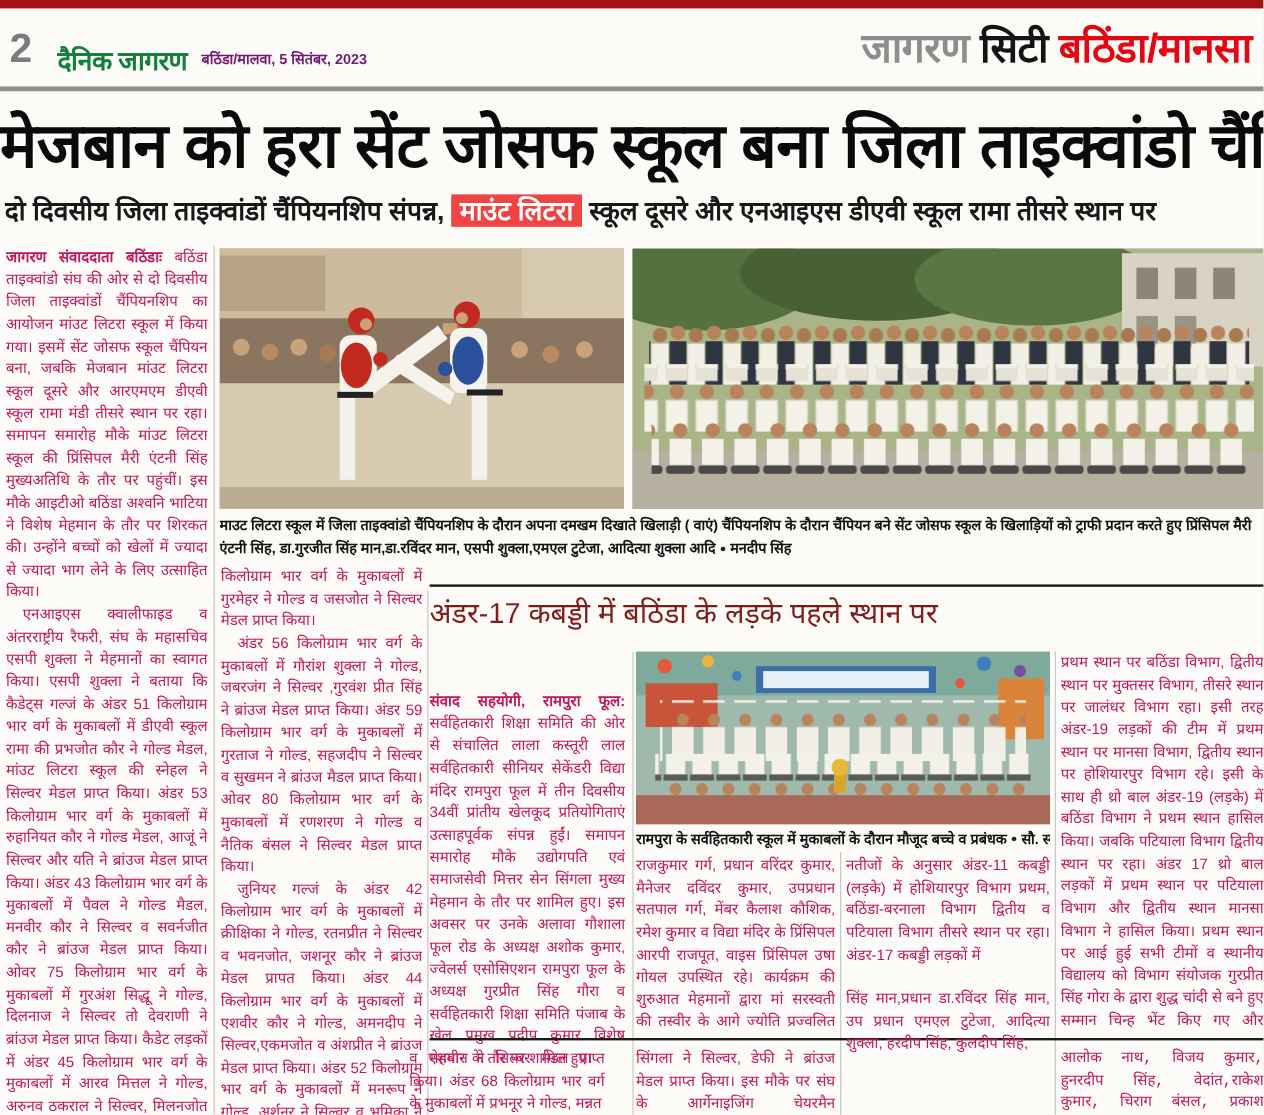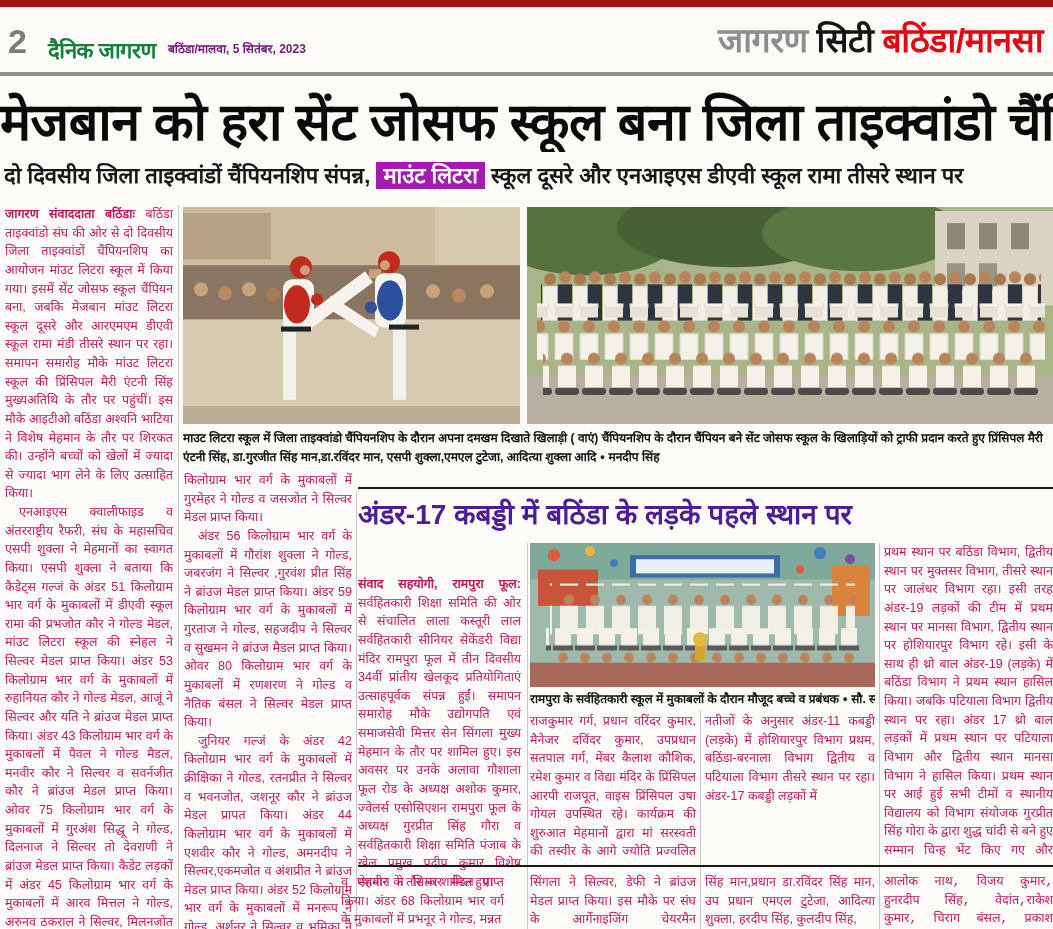--- a/index.html
+++ b/index.html
@@ -10,29 +10,29 @@
   .pageno{left:8px;top:24px;font-size:34px;font-weight:800;color:#7c7c7c;line-height:1;}
   .paperlogo{left:48px;top:34px;font-size:22px;font-weight:800;color:#15803d;letter-spacing:-0.5px;}
   .edition{left:168px;top:40px;font-size:12px;font-weight:700;color:#701a75;}
   .mast-right{right:10px;top:16px;font-size:34px;font-weight:800;letter-spacing:-0.5px;white-space:nowrap;}
   .mast-gray{color:#8d8d8d;}
   .mast-black{color:#141414;}
   .mast-red{color:#e30613;}
   .mastrule{left:0;top:72px;width:1053px;height:4px;background:#8f8f8f;}
   .headline1{left:0;top:82px;width:1053px;height:70px;font-size:52px;font-weight:800;color:#0a0a0a;white-space:nowrap;overflow:hidden;text-align:center;letter-spacing:-0.5px;line-height:1.55;}
   .subhead{left:4px;top:158px;width:1049px;height:40px;font-size:22px;font-weight:700;color:#181818;white-space:nowrap;overflow:hidden;line-height:1.6;}
-  .hl-box{background:#a21caf;color:#ffffff;padding:1px 7px;}
+  .hl-box{background:#ef4444;color:#ffffff;padding:1px 7px;}
   .body-text{font-size:12.5px;line-height:1.49;text-align:justify;color:#be185d;overflow:hidden;}
   .body-text p{margin:0;}
   .body-text p + p{text-indent:14px;}
   .lead{font-weight:700;}
   .caption{font-size:12px;font-weight:600;color:#111;line-height:1.55;overflow:hidden;}
   .credit{font-weight:700;}
   .bullet{font-size:9px;vertical-align:1px;color:#222;}
-  .headline2{left:358px;top:494px;width:695px;height:44px;font-size:28px;font-weight:700;color:#4c1d95;white-space:nowrap;overflow:hidden;line-height:1.5;}
+  .headline2{left:358px;top:494px;width:695px;height:44px;font-size:24px;font-weight:400;color:#7f1d1d;white-space:nowrap;overflow:hidden;line-height:1.5;}
   .hrule{background:#1a1a1a;}
   .vline{width:1px;background:#c8c8c8;}
   .photo{overflow:hidden;background:#b9b29f;}
   .photo svg{display:block;width:100%;height:100%;}
 </style>
 </head>
 <body>
 
 <div class="page">
 
@@ -204,20 +204,20 @@
     <p>प्रथम स्थान पर बठिंडा विभाग, द्वितीय स्थान पर मुक्तसर विभाग, तीसरे स्थान पर जालंधर विभाग रहा। इसी तरह अंडर-19 लड़कों की टीम में प्रथम स्थान पर मानसा विभाग, द्वितीय स्थान पर होशियारपुर विभाग रहे। इसी के साथ ही थ्रो बाल अंडर-19 (लड़के) में बठिंडा विभाग ने प्रथम स्थान हासिल किया। जबकि पटियाला विभाग द्वितीय स्थान पर रहा। अंडर 17 थ्रो बाल लड़कों में प्रथम स्थान पर पटियाला विभाग और द्वितीय स्थान मानसा विभाग ने हासिल किया। प्रथम स्थान पर आई हुई सभी टीमों व स्थानीय विद्यालय को विभाग संयोजक गुरप्रीत सिंह गोरा के द्वारा शुद्ध चांदी से बने हुए सम्मान चिन्ह भेंट किए गए और प्रबंधक समिति की ओर से नगद इनाम भी दिए गए।</p>
   </div>
 
   <div class="abs hrule" style="left:358px;top:865px;width:695px;height:2px;"></div>
   <div class="abs body-text" style="left:341px;top:873px;width:163px;height:56px;">
     <p>व एशवीर ने सिल्वर मेडल प्राप्त किया। अंडर 68 किलोग्राम भार वर्ग के मुकाबलों में प्रभनूर ने गोल्ड, मन्नत</p>
   </div>
   <div class="abs body-text" style="left:530px;top:873px;width:166px;height:56px;">
     <p>सिंगला ने सिल्वर, डेफी ने ब्रांउज मेडल प्राप्त किया। इस मौके पर संघ के आर्गेनाइजिंग चेयरमैन प्रो.डा.गुरजीत</p>
   </div>
-  <div class="abs body-text" style="left:705px;top:873px;width:170px;height:56px;">
+  <div class="abs body-text" style="left:705px;top:823px;width:170px;height:56px;">
     <p>सिंह मान,प्रधान डा.रविंदर सिंह मान, उप प्रधान एमएल टुटेजा, आदित्या शुक्ला, हरदीप सिंह, कुलदीप सिंह,</p>
   </div>
   <div class="abs body-text" style="left:884px;top:873px;width:169px;height:56px;font-family:Liberation Mono, monospace;">
     <p>आलोक नाथ, विजय कुमार, हुनरदीप सिंह, वेदांत,राकेश कुमार, चिराग बंसल, प्रकाश सिंह, नीतू मौजूद थे।</p>
   </div>
 
 </div>
 
 </body></html>

